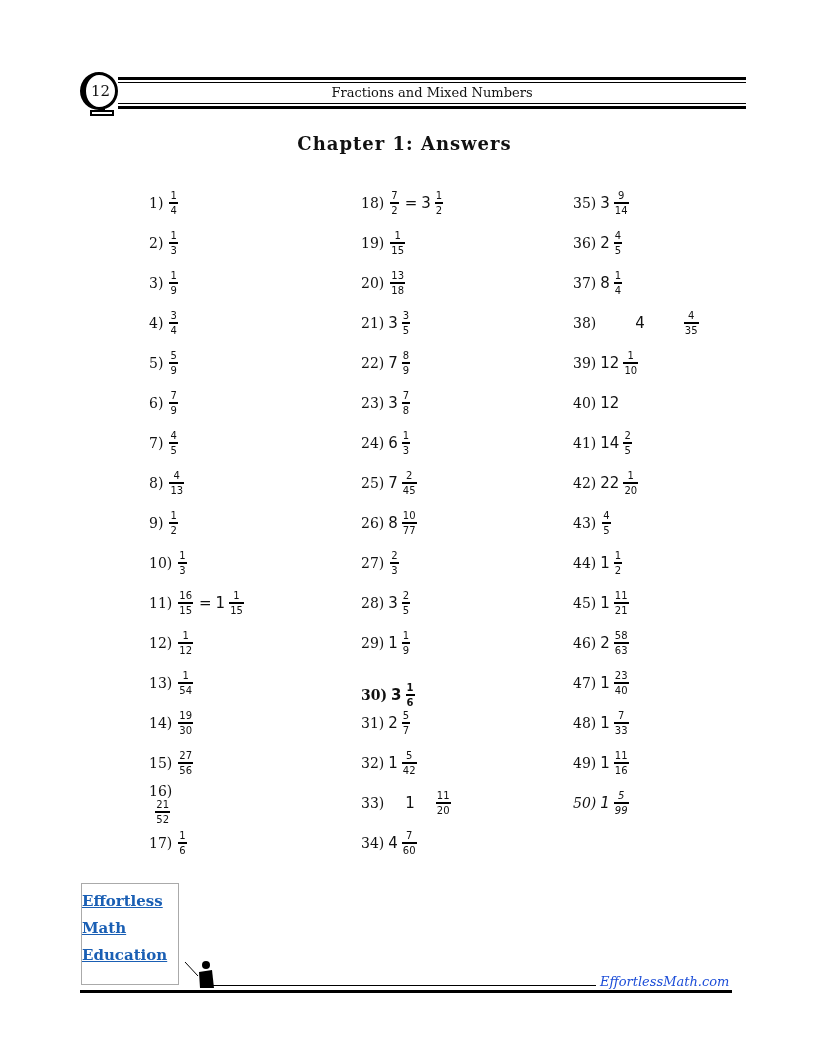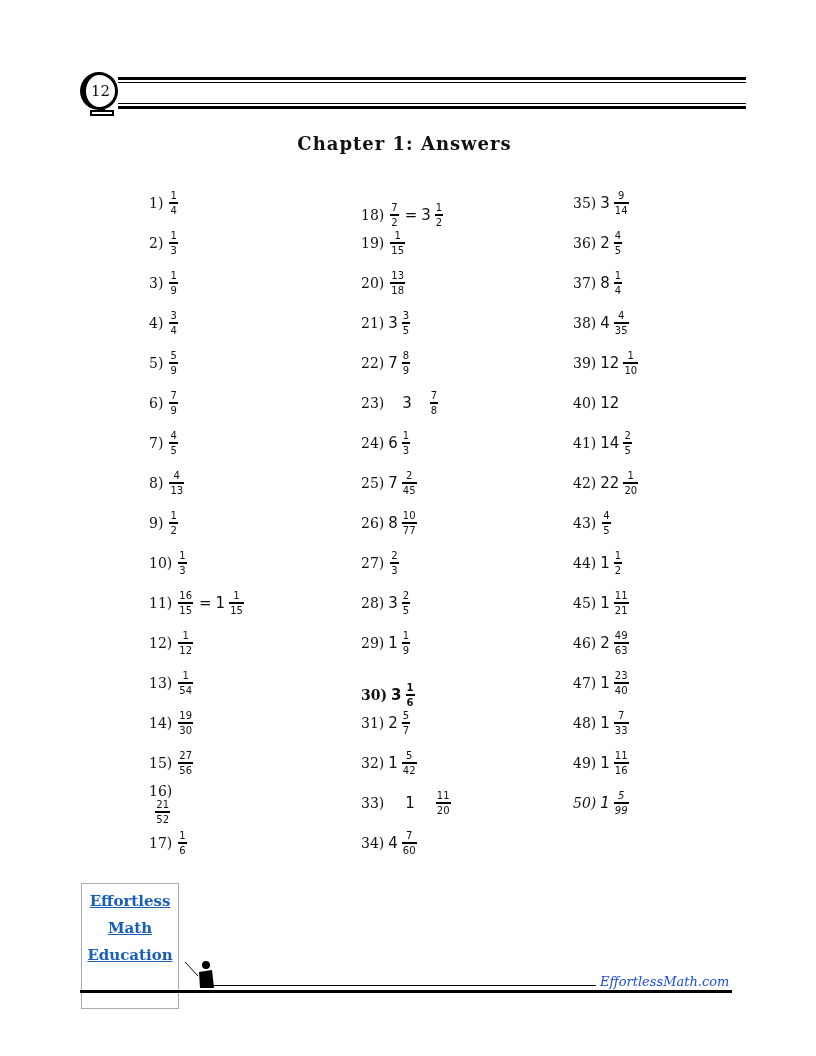--- a/index.html
+++ b/index.html
@@ -37,39 +37,40 @@
   .whole { font-size:15px; font-family:"DejaVu Sans", sans-serif; margin-right:2px; }
   .frac { display:inline-flex; flex-direction:column; align-items:center;
           font-family:"DejaVu Sans", sans-serif; font-size:10px; line-height:11px;
           margin:0 2px; }
   .frac .n { padding:0 1px; }
   .frac .bar { align-self:stretch; height:2px; background:#000; margin:1px 0; min-width:8px; }
   .frac .d { padding:0 1px; }
   .eq { font-size:15px; font-family:"DejaVu Sans", sans-serif; margin:0 4px; }
 
   
-  .logo-box { position:absolute; left:81px; top:883px; width:98px; height:126px;
-              border:1px solid #aaa; box-sizing:border-box; text-align:center; }
+  .logo-box { position:absolute; left:81px; top:883px; width:98px; height:102px;
+              border:1px solid #aaa; box-sizing:border-box; text-align:left; }
   .logo-line { display:block; color:#1a5fb4; font-weight:bold; font-size:15px;
                text-decoration:underline; margin-top:8px; line-height:19px;
                font-family:"DejaVu Serif", serif; }
   .teacher { position:absolute; left:184px; top:958px; width:34px; height:30px; }
   .footer-thin { position:absolute; left:208px; top:985px; width:388px; height:1px; background:#000; }
   .footer-site { position:absolute; left:600px; top:974px; font-size:13px; font-style:italic;
                  color:#1d4ed8; font-family:"DejaVu Serif", serif; }
   .footer-thick { position:absolute; left:80px; top:990px; width:652px; height:3px; background:#000; }
 </style>
 </head>
 <body>
 
 <div class="hdr">
   <div class="hdr-line hl1"></div>
   <div class="hdr-line hl2"></div>
   <div class="hdr-line hl3"></div>
   <div class="hdr-line hl4"></div>
+  <div class="hdr-title">Fractions and Mixed Numbers</div>
   <div class="badge-neck"></div>
   <div class="badge-stand"></div>
   <div class="badge">12</div>
 </div>
 
 <div class="chapter-title">Chapter 1: Answers</div>
 
 <div class="col col1">
     <div class="item" style="top: 0px;">
       <span class="num">1)</span>
@@ -209,21 +210,21 @@
     <div class="item" style="top: 640px;">
       <span class="num">17)</span>
       <span class="frac">
         <span class="n">1</span>
         <span class="bar"></span>
         <span class="d">6</span>
       </span>
     </div>
   </div>
 <div class="col col2">
-    <div class="item" style="top: 12px;">
+    <div class="item" style="top: 0px;">
       <span class="num">18)</span>
       <span class="frac">
         <span class="n">7</span>
         <span class="bar"></span>
         <span class="d">2</span>
       </span>
       <span class="eq">=</span>
       <span class="whole">3</span>
       <span class="frac">
         <span class="n">1</span>
@@ -258,21 +259,21 @@
     </div>
     <div class="item" style="top: 160px;">
       <span class="num">22)</span>
       <span class="whole">7</span>
       <span class="frac">
         <span class="n">8</span>
         <span class="bar"></span>
         <span class="d">9</span>
       </span>
     </div>
-    <div class="item" style="top: 200px; gap: 14px;">
+    <div class="item" style="top: 200px;">
       <span class="num">23)</span>
       <span class="whole">3</span>
       <span class="frac">
         <span class="n">7</span>
         <span class="bar"></span>
         <span class="d">8</span>
       </span>
     </div>
     <div class="item" style="top: 240px;">
       <span class="num">24)</span>
@@ -394,21 +395,21 @@
     </div>
     <div class="item" style="top: 80px;">
       <span class="num">37)</span>
       <span class="whole">8</span>
       <span class="frac">
         <span class="n">1</span>
         <span class="bar"></span>
         <span class="d">4</span>
       </span>
     </div>
-    <div class="item" style="top: 120px;">
+    <div class="item" style="top: 120px; gap: 35px;">
       <span class="num">38)</span>
       <span class="whole">4</span>
       <span class="frac">
         <span class="n">4</span>
         <span class="bar"></span>
         <span class="d">35</span>
       </span>
     </div>
     <div class="item" style="top: 160px;">
       <span class="num">39)</span>
@@ -464,21 +465,21 @@
       <span class="frac">
         <span class="n">11</span>
         <span class="bar"></span>
         <span class="d">21</span>
       </span>
     </div>
     <div class="item" style="top: 440px;">
       <span class="num">46)</span>
       <span class="whole">2</span>
       <span class="frac">
-        <span class="n">49</span>
+        <span class="n">58</span>
         <span class="bar"></span>
         <span class="d">63</span>
       </span>
     </div>
     <div class="item" style="top: 480px;">
       <span class="num">47)</span>
       <span class="whole">1</span>
       <span class="frac">
         <span class="n">23</span>
         <span class="bar"></span>

